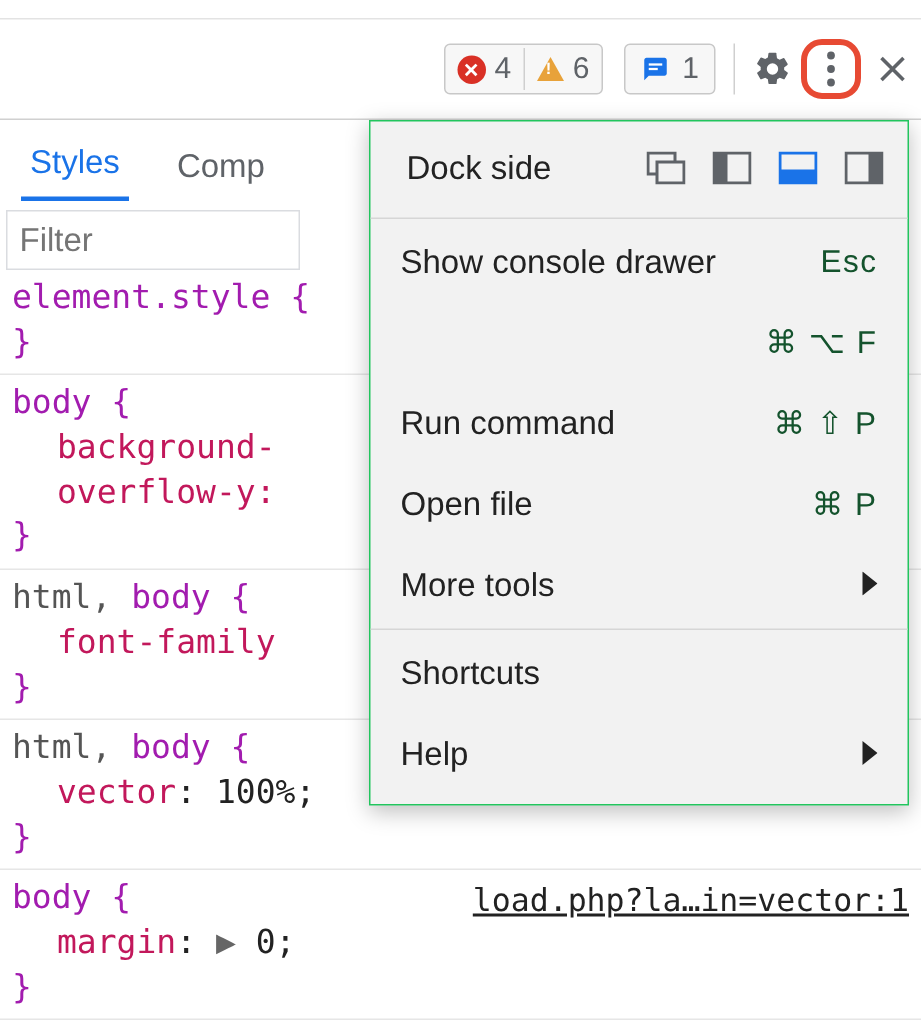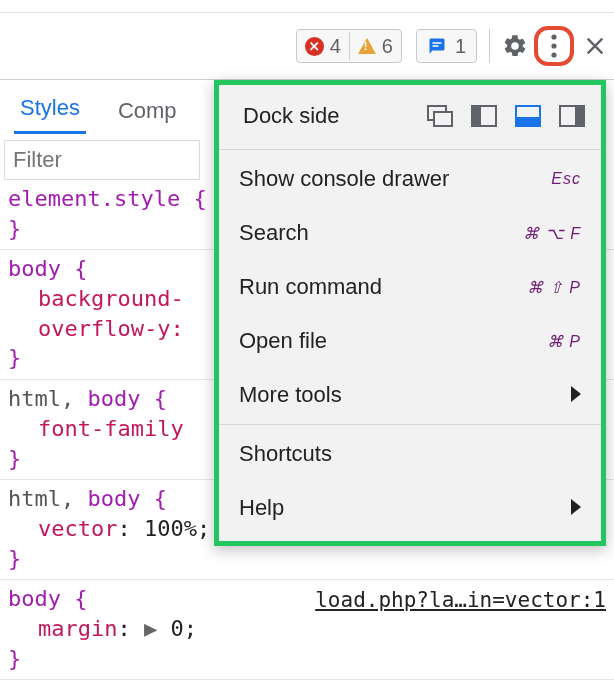--- a/index.html
+++ b/index.html
@@ -27,27 +27,27 @@
   .filterbox { border: 1px solid #dadce0; margin: 6px 6px 0 4px; padding: 6px 8px; font-size: 22px; color: #888; width: 196px; }
   .css-block { font-family: ui-monospace, Menlo, Consolas, monospace; font-size: 22px; padding: 4px 8px 6px 8px; border-bottom: 1px solid #e6e6e6; line-height: 1.35; position: relative; }
   .selector { color: #a21caf; }
   .hlsel { color: #555; }
   .prop { color: #c2185b; margin-left: 30px; margin-top: 28px; }
   .val { color: #222; }
   .source { font-family: ui-monospace, Menlo, Consolas, monospace; font-size: 21px; text-decoration: underline; color: #222; position: absolute; right: 8px; top: 6px; }
   .triangle-toggle { color: #666; }
 
   
-  .menu { position: absolute; top: 80px; right: 8px; width: 392px; background: #f2f2f2; border: 5px solid #22c55e; box-shadow: 0 4px 14px rgba(0,0,0,0.25); z-index: 50; padding-bottom: 6px; }
+  .menu { position: absolute; top: 80px; right: 8px; width: 360px; background: #f2f2f2; border: 1px solid #22c55e; box-shadow: 0 4px 14px rgba(0,0,0,0.25); z-index: 50; padding-bottom: 6px; }
   .menu-row { display: flex; align-items: center; padding: 14px 20px; font-size: 22px; color: #222; }
   .menu-row.dock { justify-content: space-between; padding: 18px 16px 18px 24px; }
   .dock-icons { display: flex; gap: 18px; align-items: center; }
   .dock-icon { width: 26px; height: 22px; }
   .menu-sep { height: 1px; background: #d6d6d6; margin: 2px 0; }
-  .shortcut { margin-left: auto; color: #701a75; font-size: 16px; letter-spacing: 1px; font-style: italic; }
+  .shortcut { margin-left: auto; color: #14532d; font-size: 21px; letter-spacing: 1px; }
   .chev { margin-left: auto; }
   .chev svg { width: 12px; height: 16px; fill: #222; }
 </style>
 </head>
 <body>
 
 <div class="topbar">
   <div class="topbar-spacer"></div>
   <div class="pill">
     <span class="circ err">✕</span>
@@ -144,21 +144,20 @@
           <rect x="16" y="1" width="9" height="20" fill="#5f6368"></rect>
         </svg>
     </div>
   </div>
   <div class="menu-sep"></div>
   <div class="menu-row">
     <span>Show console drawer</span>
     <span class="shortcut">Esc</span>
   </div>
   <div class="menu-row">
-    <span>Search</span>
     <span class="shortcut">⌘ ⌥ F</span>
   </div>
   <div class="menu-row">
     <span>Run command</span>
     <span class="shortcut">⌘ ⇧ P</span>
   </div>
   <div class="menu-row">
     <span>Open file</span>
     <span class="shortcut">⌘ P</span>
   </div>

